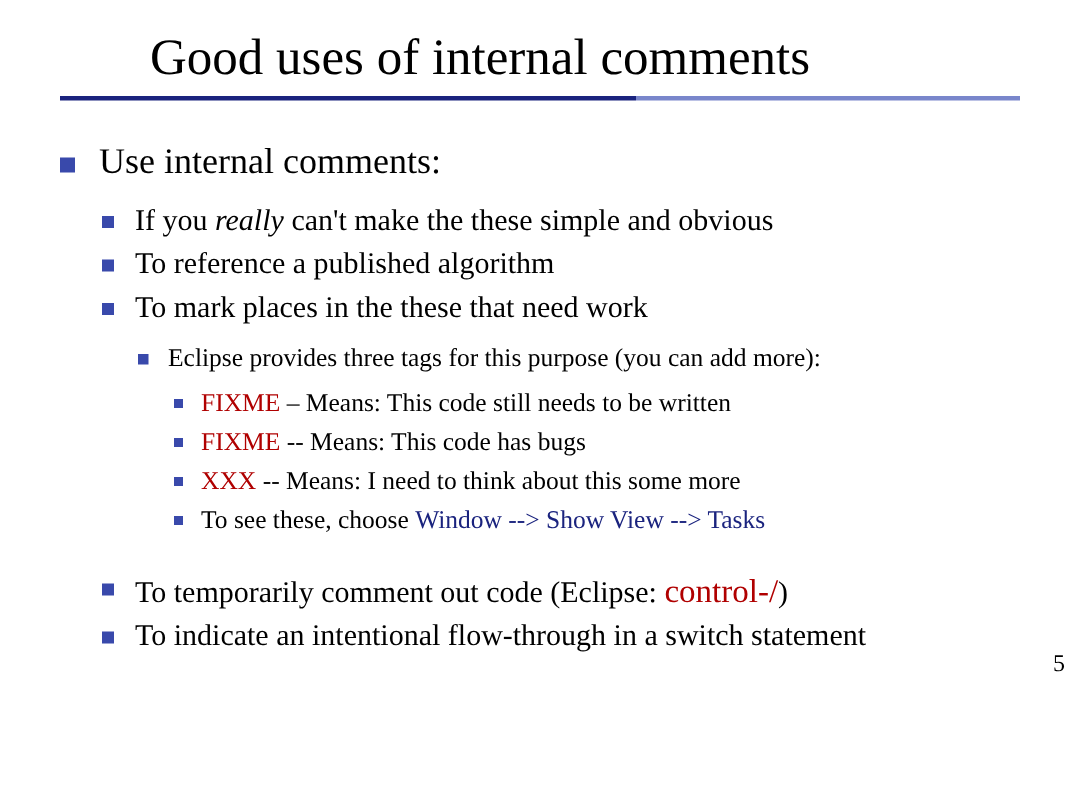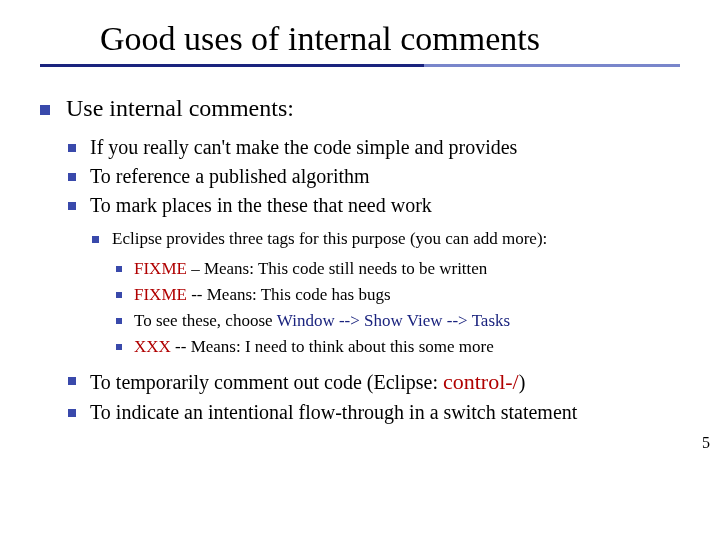--- a/index.html
+++ b/index.html
@@ -52,38 +52,38 @@
   .lvl2 { margin-top: 14px; }
   .lvl2 > li { font-size: 20px; padding-left: 24px; margin-bottom: 6px; }
   .lvl2 > li::before {
     content: "";
     position: absolute;
     left: 2px; top: 8px;
     width: 8px; height: 8px;
     background: #3949ab;
   }
   .lvl3 { margin-top: 12px; margin-bottom: 12px; }
-  .lvl3 > li { font-size: 17px; padding-left: 22px; margin-bottom: 12px; }
+  .lvl3 > li { font-size: 17px; padding-left: 22px; margin-bottom: 24px; }
   .lvl3 > li::before {
     content: "";
     position: absolute;
     left: 2px; top: 7px;
     width: 7px; height: 7px;
     background: #3949ab;
   }
   .lvl4 { margin-top: 10px; }
   .lvl4 > li { font-size: 17px; padding-left: 22px; margin-bottom: 6px; }
   .lvl4 > li::before {
     content: "";
     position: absolute;
     left: 4px; top: 7px;
     width: 6px; height: 6px;
     background: #3949ab;
   }
-  .italic { }
+  .italic { font-style: italic; }
   .mono {
     font-family: "Comic Sans MS", "Segoe Print", cursive;
     color: #b00000;
   }
   .monoblue {
     font-family: "Comic Sans MS", "Segoe Print", cursive;
     color: #1a237e;
   }
   .pagenum {
     position: absolute;
@@ -100,42 +100,42 @@
 
   <div class="title">Good uses of internal comments</div>
   <div class="underline"></div>
 
   <ul class="lvl1">
     <li>
       <span>Use internal comments:</span>
 
       <ul class="lvl2">
         <li>
-          <span>If you </span><span class="italic">really</span><span> can't make the code simple and provides</span>
+          <span>If you </span><span class="italic">really</span><span> can't make the these simple and obvious</span>
         </li>
         <li>To reference a published algorithm</li>
         <li>
           <span>To mark places in the these that need work</span>
 
           <ul class="lvl3">
             <li>
               <span>Eclipse provides three tags for this purpose (you can add more):</span>
 
               <ul class="lvl4">
                 <li>
                   <span class="mono">FIXME</span><span> – Means: This code still needs to be written</span>
                 </li>
                 <li>
                   <span class="mono">FIXME</span><span> -- Means: This code has bugs</span>
                 </li>
                 <li>
-                  <span>To see these, choose </span><span class="monoblue">Window --&gt; Show View --&gt; Tasks</span>
+                  <span class="mono">XXX</span><span> -- Means: I need to think about this some more</span>
                 </li>
                 <li>
-                  <span class="mono">XXX</span><span> -- Means: I need to think about this some more</span>
+                  <span>To see these, choose </span><span class="monoblue">Window --&gt; Show View --&gt; Tasks</span>
                 </li>
               </ul>
             </li>
           </ul>
         </li>
         <li>
           <span>To temporarily comment out code (Eclipse: </span><span class="mono" style="font-size:22px">control-/</span><span>)</span>
         </li>
         <li>To indicate an intentional flow-through in a switch statement</li>
       </ul>

